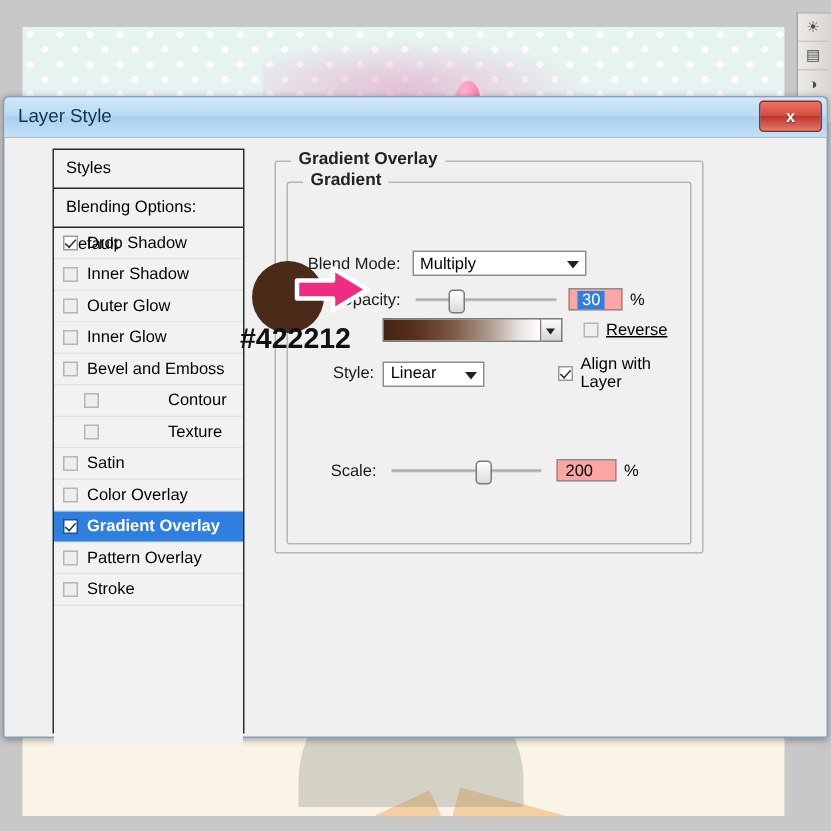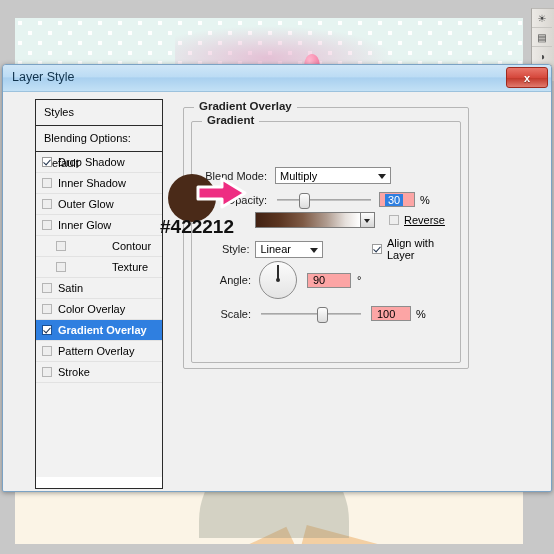--- a/index.html
+++ b/index.html
@@ -267,20 +267,24 @@
         <span>Inner Shadow</span>
       </div>
       <div class="st-row">
         <span class="cb dim"></span>
         <span>Outer Glow</span>
       </div>
       <div class="st-row">
         <span class="cb dim"></span>
         <span>Inner Glow</span>
       </div>
+      <div class="st-row">
+        <span class="cb dim"></span>
+        <span>Bevel and Emboss</span>
+      </div>
       <div class="st-row indent">
         <span class="cb dim"></span>
         <span>Contour</span>
       </div>
       <div class="st-row indent">
         <span class="cb dim"></span>
         <span>Texture</span>
       </div>
       <div class="st-row">
         <span class="cb dim"></span>
@@ -351,40 +355,29 @@
         <span class="combo" style="width:70px;margin-left:6px;">
           <span>Linear</span>
           <span class="arrow"></span>
         </span>
         <span class="chkrow" style="margin-left:10px;padding-left:39px;">
           <span class="cb checked"></span>
           <span>Align with Layer</span>
         </span>
       </div>
 
-      <div class="row" style="left:32px;top:162px;width:220px;">
-        <span class="lbl" style="width:40px;">Angle:</span>
-        <span class="dial" style="margin-left:8px;">
-          <span class="needle"></span>
-          <span class="hub"></span>
-        </span>
-        <span class="numfield" style="width:44px;margin-left:10px;">
-          <span>90</span>
-        </span>
-        <span style="margin-left:6px;">°</span>
-      </div>
 
       <div class="row" style="left:32px;top:207px;width:250px;">
         <span class="lbl" style="width:40px;">Scale:</span>
         <span class="slider" style="width:100px;margin-left:10px;">
           <span class="track"></span>
           <span class="thumb" style="left:56px;"></span>
         </span>
         <span class="numfield" style="width:40px;margin-left:10px;">
-          <span>100</span>
+          <span>200</span>
         </span>
         <span style="margin-left:5px;">%</span>
       </div>
     </div>
 
 
   </div>
 </div>
 
 <div id="brown-circle"></div>

